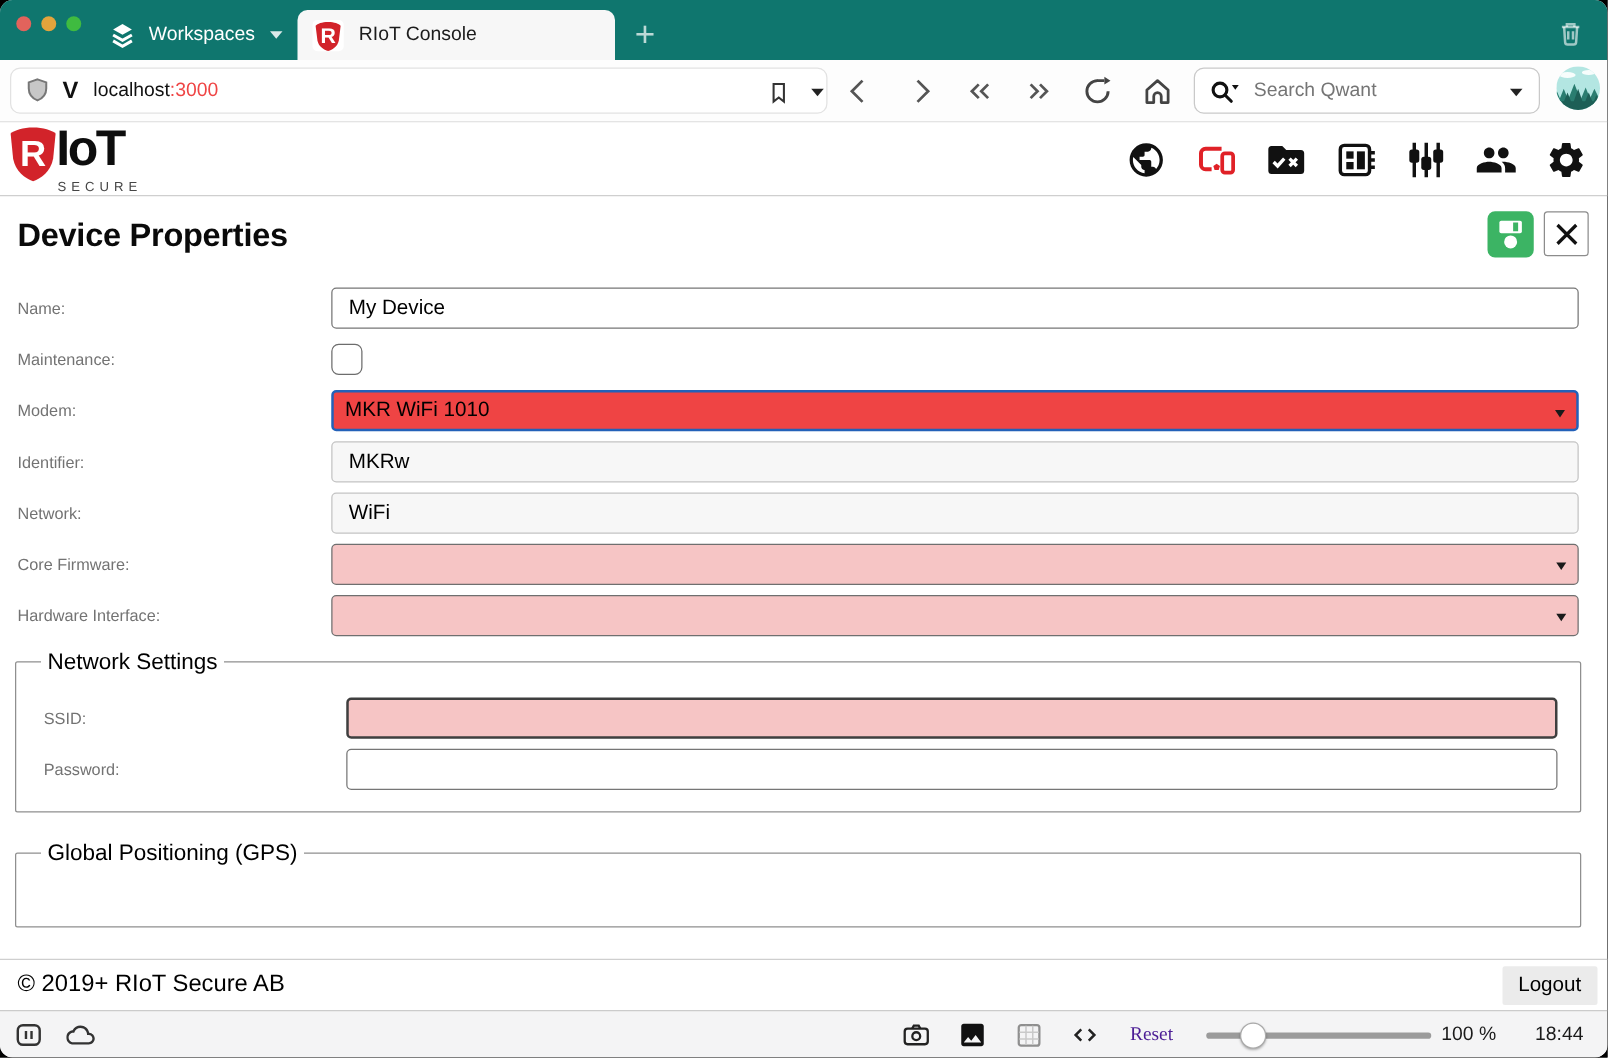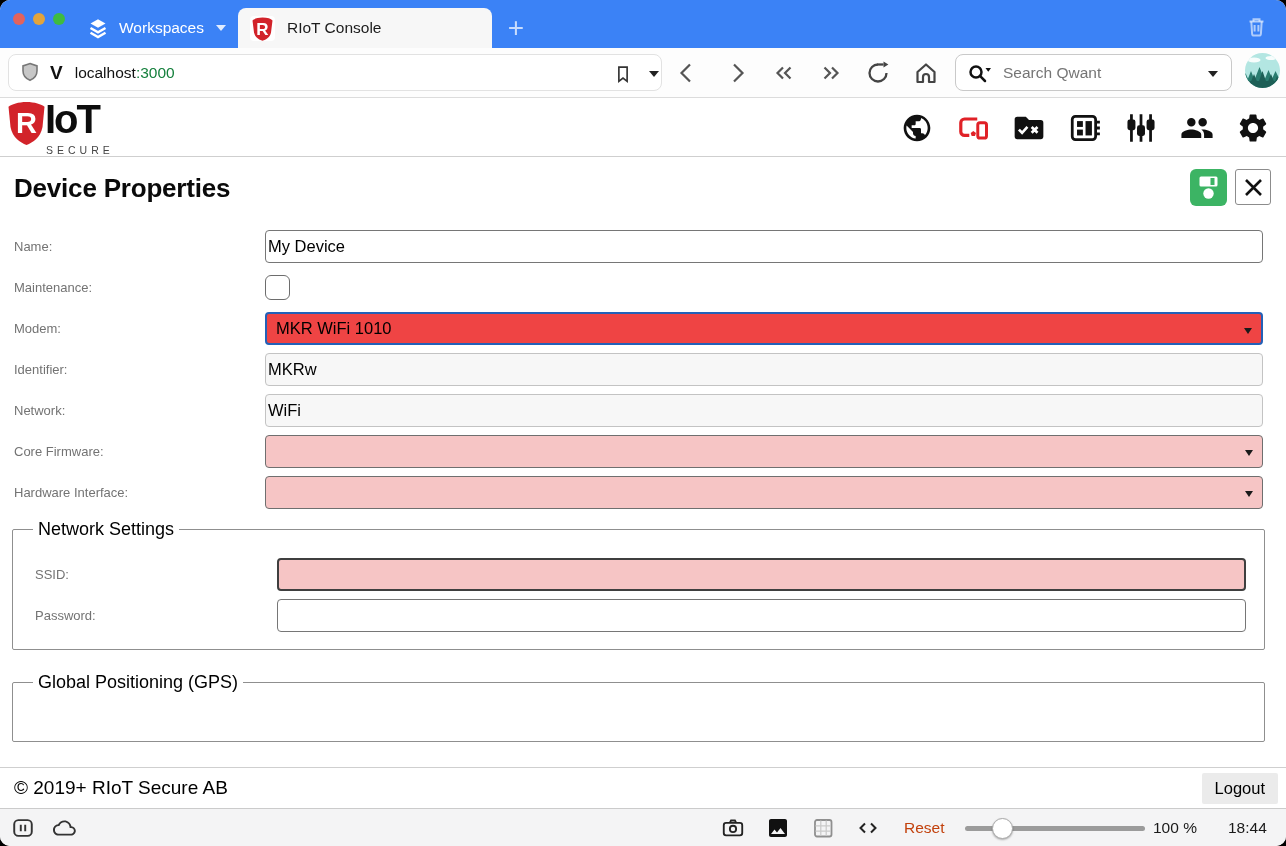--- a/index.html
+++ b/index.html
@@ -1,35 +1,35 @@
 <!DOCTYPE html>
 <html><head>
 <meta charset="utf-8">
 <style>
 * { box-sizing:border-box; margin:0; padding:0; }
 html,body { width:1286px; height:846px; background:#000; font-family:"Liberation Sans",sans-serif; }
 .window { position:relative; width:1286px; height:846px; border-radius:10px; overflow:hidden; background:#fff; }
 
-.tabbar { position:absolute; top:0; left:0; right:0; height:48px; background:#3b82f6; }
+.tabbar { position:absolute; top:0; left:0; right:0; height:48px; background:#0f766e; }
 .lights { position:absolute; top:13px; left:13px; display:flex; gap:8px; }
 .light { width:12px; height:12px; border-radius:50%; }
 .light.red{background:#e2635c;} .light.yellow{background:#e3a43c;} .light.green{background:#3fbb40;}
 .workspaces { position:absolute; left:86px; top:4px; height:48px; display:flex; align-items:center; gap:9px; color:#fff; font-size:15.5px; font-weight:500; }
 .ws-caret { width:0;height:0;border-left:5.5px solid transparent;border-right:5.5px solid transparent;border-top:6.5px solid rgba(255,255,255,.85); margin-left:3px;}
 .tab { position:absolute; left:238px; top:8px; width:254px; height:40px; background:#f7f7f7; border-radius:8px 8px 0 0; display:flex; align-items:center; padding:0 11px; gap:11px; }
 .tab-title { font-size:15.5px; color:#1c1c1c; }
 .newtab { position:absolute; left:499px; top:11px; width:34px; height:34px; color:rgba(255,255,255,.72); font-size:28px; font-weight:300; display:flex; align-items:center; justify-content:center; }
 .trash { position:absolute; left:1243px; top:13px; }
 
 .toolbar { position:absolute; top:48px; left:0; right:0; height:50px; background:#fdfdfd; border-bottom:1px solid #dcdcdc; }
 .urlfield { position:absolute; left:8px; top:6px; width:654px; height:37px; background:#fff; border:1px solid #e2e2e2; border-radius:8px; display:flex; align-items:center; }
 .url-shield { margin-left:10px; }
 .url-v { font-size:19px; font-weight:700; color:#111; margin-left:9px; }
 .url-text { margin-left:12px; font-size:15.5px; color:#111; }
-.url-port { color:#15803d; }
+.url-port { color:#ef4444; }
 .url-bookmark { position:absolute; left:603px; top:8px; }
 .url-caret { position:absolute; left:640px; top:16px; width:0; height:0; border-left:5px solid transparent; border-right:5px solid transparent; border-top:6px solid #222; }
 .navbtn { position:absolute; top:10px; width:30px; height:30px; display:flex; align-items:center; justify-content:center; }
 .searchfield { position:absolute; left:955px; top:6px; width:277px; height:37px; background:#fff; border:1px solid #c9c9c9; border-radius:8px; display:flex; align-items:center; }
 .search-ph { margin-left:6px; font-size:15.5px; color:#757575; }
 .search-caret { position:absolute; right:13px; top:16px; width:0; height:0; border-left:5px solid transparent; border-right:5px solid transparent; border-top:6px solid #222; }
 .avatar { position:absolute; left:1245px; top:5px; width:35px; height:35px; border-radius:50%; overflow:hidden; }
 
 .appheader { position:absolute; top:98px; left:0; right:0; height:59px; background:#fff; border-bottom:1px solid #cfcfcf; }
 .logo { position:absolute; left:7px; top:101px; width:110px; height:54px; }
@@ -38,41 +38,41 @@
 .hicon { position:absolute; top:111px; width:34px; height:34px; display:flex; align-items:center; justify-content:center; }
 
 .content { position:absolute; top:158px; left:0; width:1277px; height:609px; overflow:hidden; padding:0 14px; background:#fff; }
 h1.page-title { padding-top:15px; font-size:26px; line-height:30px; font-weight:700; color:#0a0a0a; letter-spacing:-0.2px; margin-bottom:27px; }
 .actions { position:absolute; top:169px; right:15px; display:flex; gap:8px; }
 .save-btn { width:37px; height:37px; background:#3cb464; border-radius:6px; display:flex; align-items:center; justify-content:center; }
 .close-btn { width:36px; height:36px; background:#fff; border:1.5px solid #8c8c8c; border-radius:3px; display:flex; align-items:center; justify-content:center; }
 .row { display:flex; align-items:center; height:33px; margin-bottom:8px; }
 .row label { width:251px; font-size:13px; color:#737373; flex:none; }
 .ctl { flex:1; position:relative; height:33px; }
-.tinput { width:100%; height:33px; border:1.5px solid #767676; border-radius:4px; font-size:16.5px; padding:0 2px; background:#fff; color:#000; font-family:inherit; display:flex; align-items:center; }
+.tinput { width:100%; height:33px; border:1.5px solid #767676; border-radius:4px; font-size:16.5px; padding:0 13px; background:#fff; color:#000; font-family:inherit; display:flex; align-items:center; }
 .tinput.readonly { background:#f7f7f7; border:1px solid #c3c3c3; }
 .tinput.invalid { background:#f6c5c5; border:2px solid #3f3f3f; }
 .select { width:100%; height:33px; border:1px solid #767676; border-radius:4px; font-size:16.5px; padding:0 26px 0 9px; background:#ef4444; color:#000; display:flex; align-items:center; position:relative; }
 .select::after { content:""; position:absolute; right:9px; top:14px; border-left:4.5px solid transparent; border-right:4.5px solid transparent; border-top:6px solid #1a1a1a; }
 .select.focused { border:2px solid #2361b8; }
 .select.invalid { background:#f6c5c5; border:1px solid #6f6f6f; }
 .cb { width:25px; height:25px; border:1.5px solid #6d6d6d; border-radius:6px; background:#fff; }
 fieldset { border:1px solid #8f8f8f; border-radius:2px; margin:10px -2px 0 -2px; padding:18px 12px 17px 12px; }
 fieldset legend { font-size:18px; padding:0 5px; margin-left:8px; color:#000; }
 fieldset .row label { width:242px; margin-left:10px; }
 fieldset .ctl { margin-right:6px; }
 fieldset.gps { margin-top:22px; height:70px; }
 
 .footer { position:absolute; top:767px; left:0; right:0; height:41px; background:#fff; border-top:1px solid #cfcfcf; display:flex; align-items:center; }
 .copyright { margin-left:14px; font-size:19px; color:#000; }
 .logout { position:absolute; right:8px; top:5px; height:31px; background:#ebebeb; padding:0 13px; font-size:16.5px; color:#000; display:flex; align-items:center; border-radius:2px; }
 
 .statusbar { position:absolute; top:808px; left:0; right:0; height:38px; background:#f4f4f5; border-top:1px solid #cbcbcb; }
 .sicon { position:absolute; top:7px; width:24px; height:24px; display:flex; align-items:center; justify-content:center; }
-.reset { position:absolute; left:904px; top:10px; font-size:15.5px; color:#c2410c; }
+.reset { position:absolute; left:904px; top:10px; font-size:15.5px; color:#4c1d95;font-family:Liberation Serif, serif; }
 .slider-track { position:absolute; left:965px; top:17px; width:180px; height:5px; background:#9b9b9b; border-radius:3px; }
 .slider-knob { position:absolute; left:992px; top:9px; width:21px; height:21px; background:#fff; border:1px solid #aaa; border-radius:50%; box-shadow:0 1px 2px rgba(0,0,0,.3); }
 .zoomval { position:absolute; left:1153px; top:10px; font-size:15.5px; color:#1a1a1a; }
 .clock { position:absolute; left:1228px; top:10px; font-size:15.5px; color:#1a1a1a; }
 </style>
 </head>
 <body>
 
 <div class="window">
 

